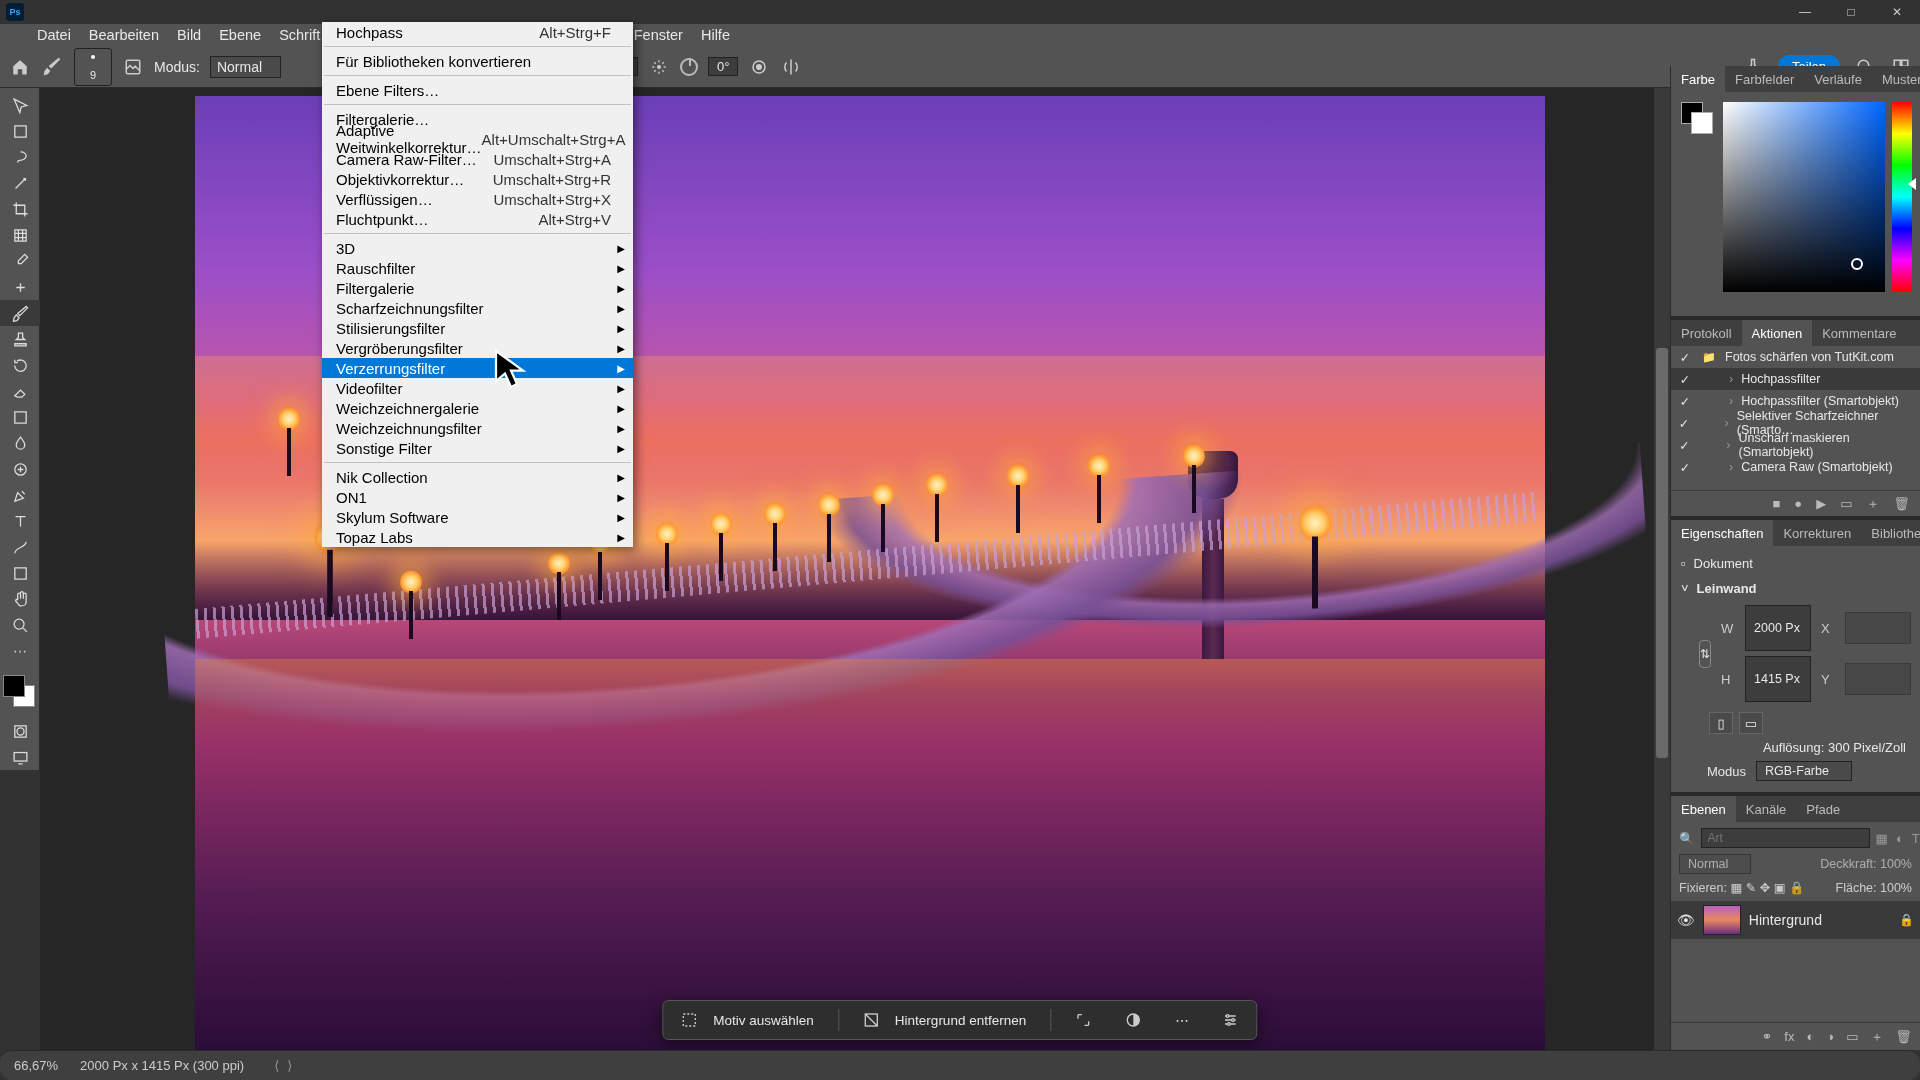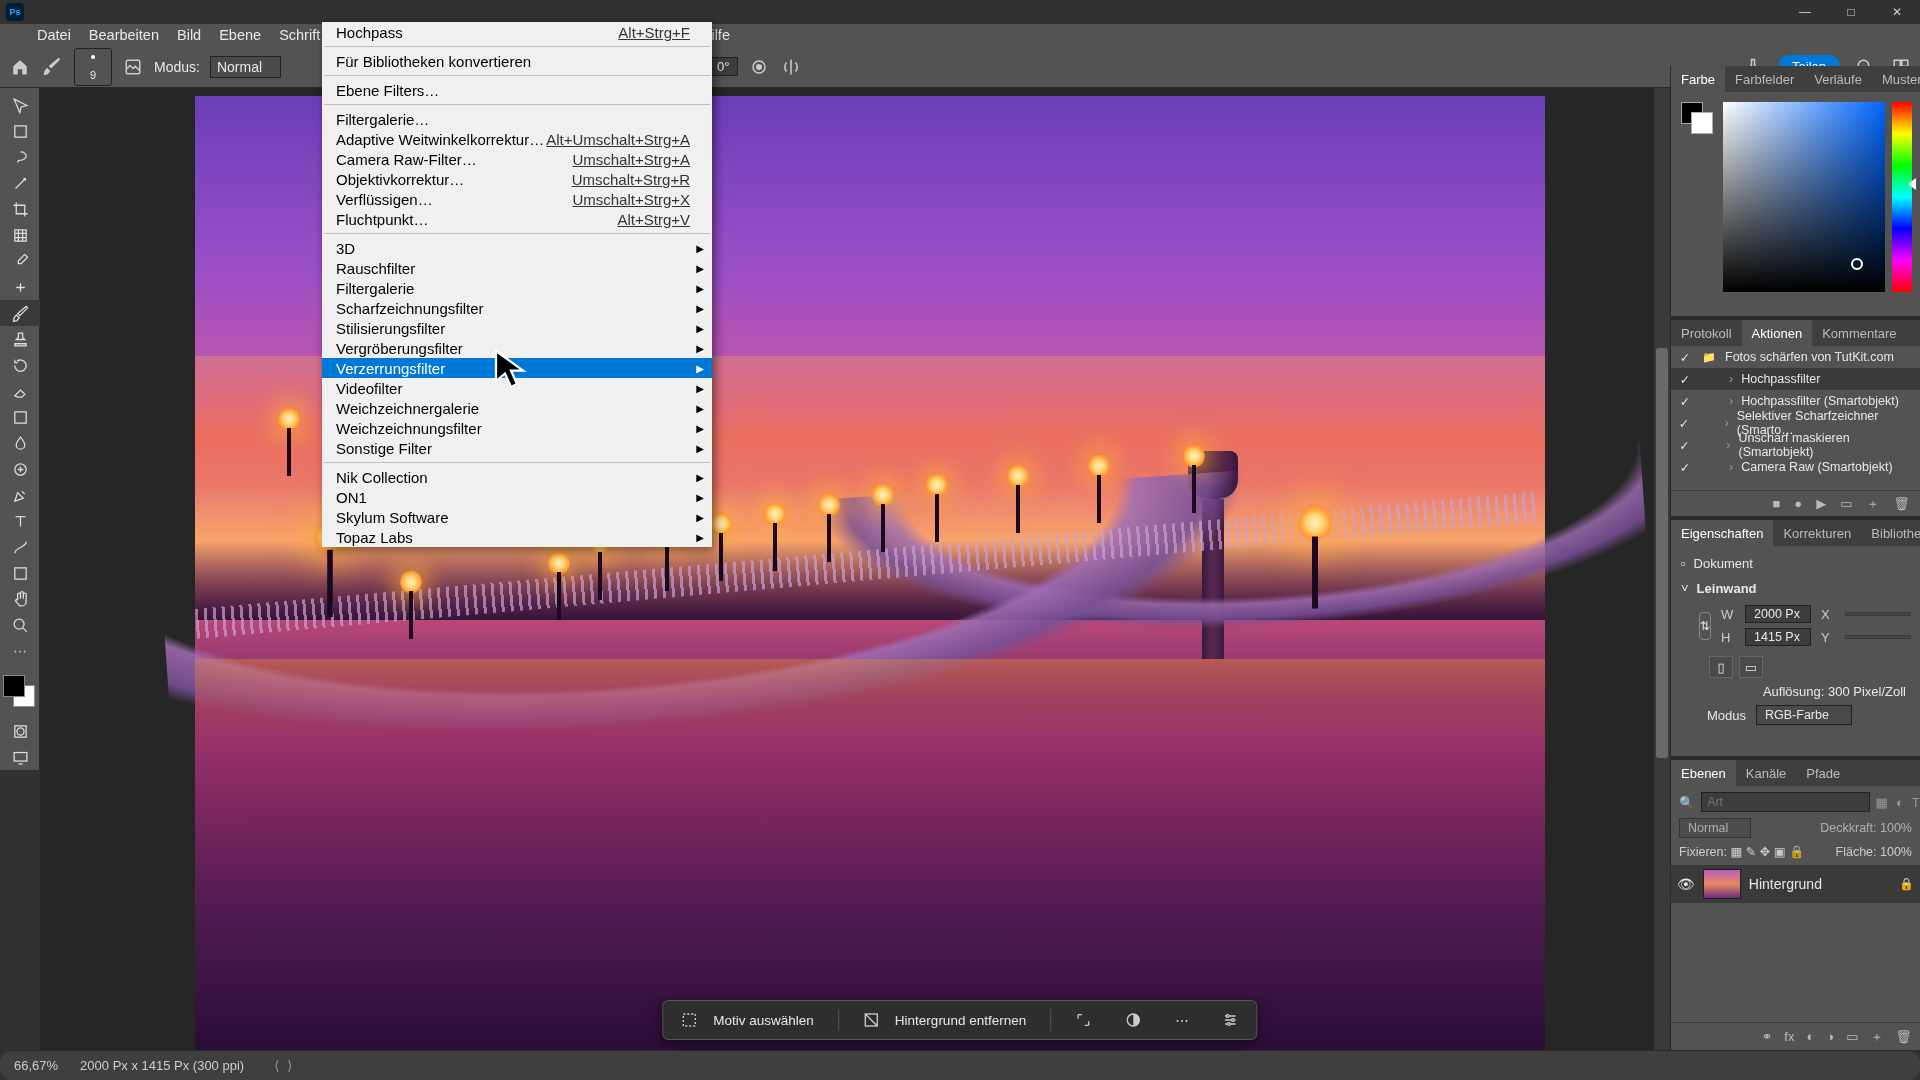--- a/index.html
+++ b/index.html
@@ -83,23 +83,23 @@
 .l1{left:6%;top:32%;} .l2{left:9%;top:45%;transform:scale(1.4)} .l3{left:15%;bottom:44%;}
 .l4{left:26%;bottom:46%;} .l5{left:29%;bottom:48%;} .l6{left:34%;bottom:49%;}
 .l7{left:38%;bottom:50%;} .l8{left:42%;bottom:51%;} .l9{left:46%;bottom:52%;}
 .l10{left:50%;bottom:53%;} .l11{left:54%;bottom:54%;} .l12{left:60%;bottom:55%;}
 .l13{left:66%;bottom:56%;} .l14{left:73%;bottom:57%;} .l15{left:82%;bottom:49%;transform:scale(1.5)}
 
 .skyline { position:absolute; left:0; right:0; bottom:46%; height:80px; background:
   linear-gradient(0deg, rgba(40,15,50,0.9) 0%, transparent 100%); }
 
 
-.dropdown { position:absolute; left:322px; top:22px; width:390px; background:#f0f0f0; color:#000; box-shadow:3px 3px 10px rgba(0,0,0,0.5); font-size:15px; z-index:1000; }
+.dropdown { position:absolute; left:322px; top:22px; width:311px; background:#f0f0f0; color:#000; box-shadow:3px 3px 10px rgba(0,0,0,0.5); font-size:15px; z-index:1000; }
 .dd-item { height:20px; display:flex; align-items:center; padding:0 22px 0 14px; position:relative; }
-.dd-item .shortcut { margin-left:auto; color:#333;text-decoration:underline; }
+.dd-item .shortcut { margin-left:auto; color:#333; }
 .dd-item .sub { position:absolute; right:8px; font-size:10px; }
 .dd-sep { height:1px; background:#c0c0c0; margin:4px 2px; }
 .dd-item.hl { background:#0078d7; color:#fff; }
 
 
 .fake-cursor { position:absolute; left:493px; top:348px; z-index:2000; pointer-events:none; }
 
 
 .right-col { position:absolute; right:0; top:66px; width:250px; bottom:30px; background:#535353; display:flex; flex-direction:column; border-left:1px solid #2a2a2a; }
 .panel-tabs { display:flex; background:#3f3f3f; height:26px; }
@@ -124,21 +124,21 @@
 .hist-row.sel { background:#3a3a3a; }
 .vis-eye { width:16px; text-align:center; }
 .hist-ico { width:16px; height:16px; display:flex; align-items:center; justify-content:center; font-size:11px; }
 .hist-footer { margin-top:auto; height:26px; display:flex; align-items:center; justify-content:flex-end; gap:14px; padding:0 10px; border-top:1px solid #3a3a3a; }
 .hist-footer span { font-size:13px; color:#bbb; }
 
 .props-panel { flex:0 0 210px; padding:6px 10px; font-size:13px; }
 .prop-head { display:flex; align-items:center; gap:8px; margin:4px 0; }
 .prop-row { display:flex; align-items:center; gap:10px; margin:5px 0; }
 .prop-lbl { color:#ccc; width:14px; }
-.prop-val { background:#3d3d3d; border:1px solid #222; padding:1px 8px; font-size:12.5px; min-width:66px; }
+.prop-val { background:#3d3d3d; border:1px solid #222; padding:15px 8px; font-size:12.5px; min-width:66px; }
 .link-ico { width:18px; height:28px; border:1px solid #888; border-radius:4px; display:flex; align-items:center; justify-content:center; font-size:12px; }
 .prop-select { background:#4a4a4a; border:1px solid #222; padding:2px 22px 2px 8px; font-size:12.5px; }
 .mini-btn { width:24px; height:22px; border:1px solid #666; display:flex; align-items:center; justify-content:center; background:#4a4a4a; }
 
 .layers-panel { flex:1; display:flex; flex-direction:column; }
 .layers-opts { padding:6px 8px; display:flex; flex-direction:column; gap:6px; font-size:12.5px; }
 .search-row { display:flex; align-items:center; gap:6px; }
 .search-in { flex:1; background:#3d3d3d; border:1px solid #222; padding:2px 6px; font-size:12px; }
 .layer-icons-row { display:flex; gap:8px; }
 .layer-icons-row span { color:#999; font-size:13px; }

